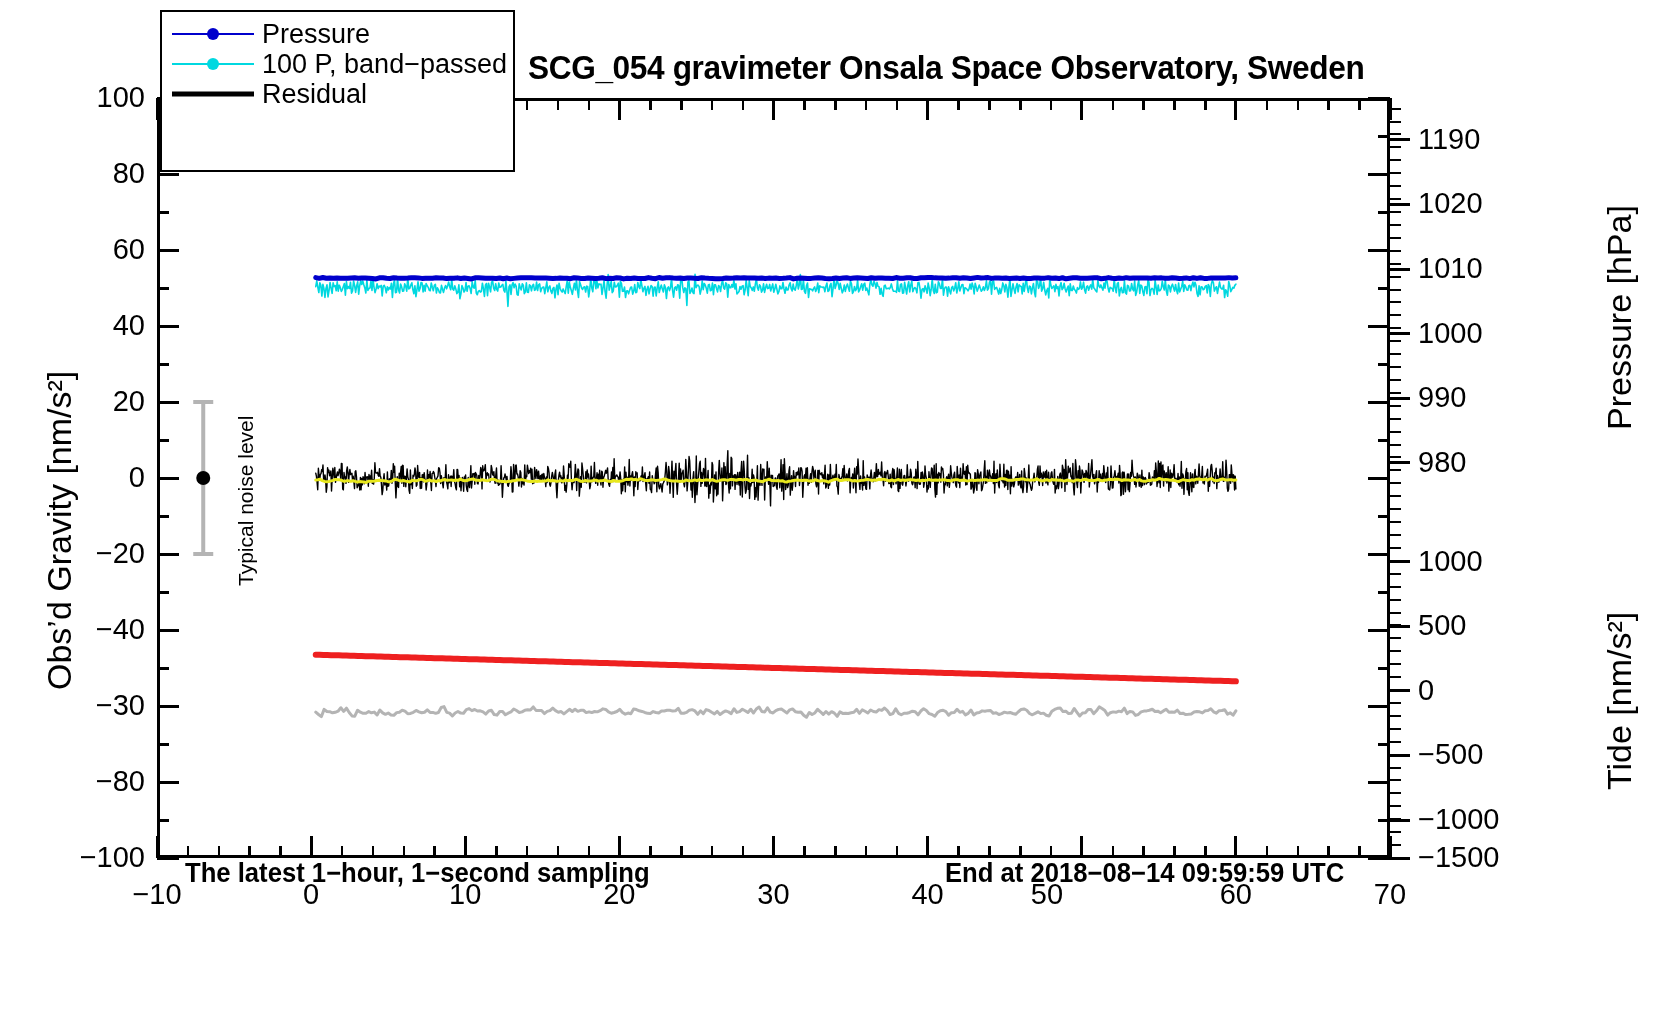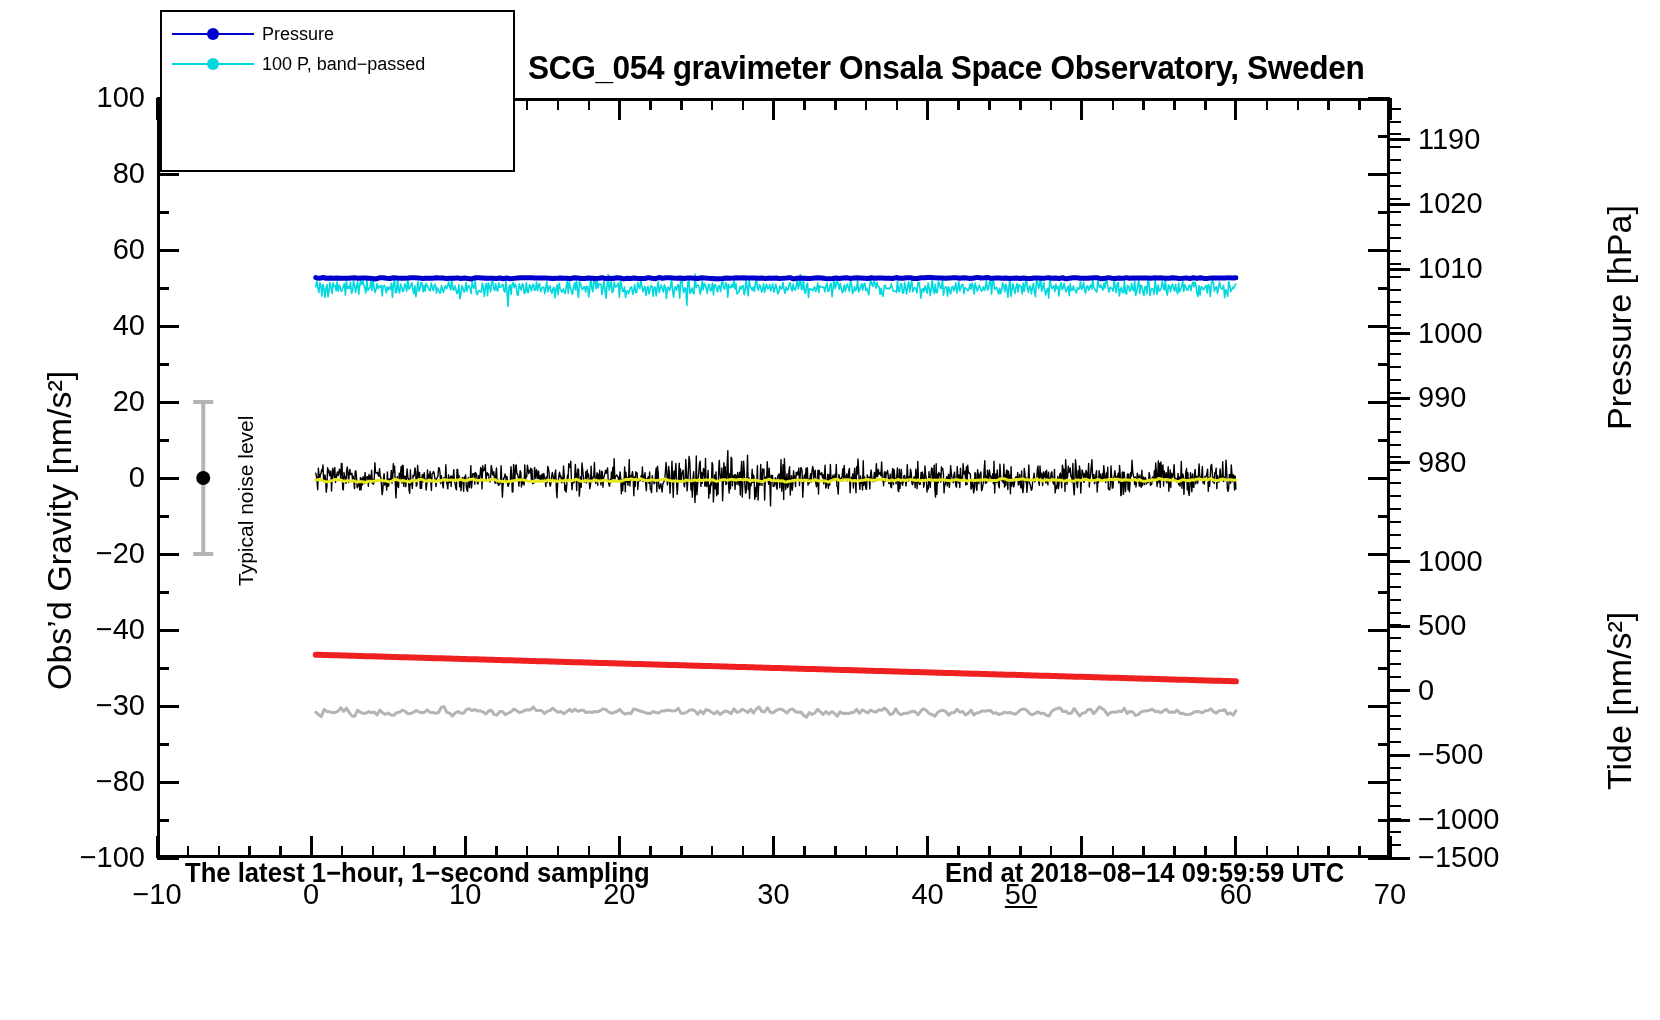--- a/index.html
+++ b/index.html
@@ -35,21 +35,21 @@
 
   
   #legend{position:absolute;left:160px;top:10px;width:355px;height:162px;
           background:#fff;border:2px solid #000;box-sizing:border-box;
           padding:7px 10px 0 10px;}
   .leg-row{display:flex;align-items:center;height:30px;}
   .leg-sym{width:82px;height:22px;position:relative;flex:0 0 82px;margin-right:8px;}
   .leg-line{position:absolute;left:0;top:50%;width:82px;transform:translateY(-50%);}
   .leg-dot{position:absolute;left:50%;top:50%;width:12px;height:12px;border-radius:50%;
            transform:translate(-50%,-50%);}
-  .leg-txt{font-size:18px;line-height:27px;white-space:nowrap;}
+  .leg-txt{font-size:27px;line-height:27px;white-space:nowrap;}
 
   
   .foot{position:absolute;font-size:27px;font-weight:bold;white-space:nowrap;
         font-family:"Liberation Sans Narrow","Liberation Sans",sans-serif;
         transform:scaleX(.95);transform-origin:left center;}
 
   #noise-label{position:absolute;font-size:21px;white-space:nowrap;
                transform-origin:0 0;transform:rotate(-90deg);}
 </style>
 </head>
@@ -279,21 +279,21 @@
       <div class="lab lab-left" style="left: 5px; top: 311px; width: 140px;">40</div>
       <div class="lab lab-left" style="left: 5px; top: 235px; width: 140px;">60</div>
       <div class="lab lab-left" style="left: 5px; top: 159px; width: 140px;">80</div>
       <div class="lab lab-left" style="left: 5px; top: 83px; width: 140px;">100</div>
       <div class="lab lab-x" style="left: 97px; top: 880px; width: 120px;">−10</div>
       <div class="lab lab-x" style="left: 251.125px; top: 880px; width: 120px;">0</div>
       <div class="lab lab-x" style="left: 405.25px; top: 880px; width: 120px;">10</div>
       <div class="lab lab-x" style="left: 559.375px; top: 880px; width: 120px;">20</div>
       <div class="lab lab-x" style="left: 713.5px; top: 880px; width: 120px;">30</div>
       <div class="lab lab-x" style="left: 867.625px; top: 880px; width: 120px;">40</div>
-      <div class="lab lab-x" style="left: 961px; top: 880px; width: 120px; text-decoration: underline;">50</div>
+      <div class="lab lab-x" style="left: 987px; top: 880px; width: 120px;">50</div>
       <div class="lab lab-x" style="left: 1175.88px; top: 880px; width: 120px;">60</div>
       <div class="lab lab-x" style="left: 1330px; top: 880px; width: 120px;">70</div>
       <div class="lab lab-right" style="left: 1418px; top: 124.8px; width: 120px;">1190</div>
       <div class="lab lab-right" style="left: 1418px; top: 189.4px; width: 120px;">1020</div>
       <div class="lab lab-right" style="left: 1418px; top: 254px; width: 120px;">1010</div>
       <div class="lab lab-right" style="left: 1418px; top: 318.6px; width: 120px;">1000</div>
       <div class="lab lab-right" style="left: 1418px; top: 383.2px; width: 120px;">990</div>
       <div class="lab lab-right" style="left: 1418px; top: 447.8px; width: 120px;">980</div>
       <div class="lab lab-right" style="left: 1418px; top: 546.6px; width: 120px;">1000</div>
       <div class="lab lab-right" style="left: 1418px; top: 611.2px; width: 120px;">500</div>
@@ -318,20 +318,26 @@
         </span>
       <span class="leg-txt">Pressure</span>
     </div>
     <div class="leg-row">
       <span class="leg-sym">
           <div class="leg-line" style="height: 2px; background: rgb(0, 216, 224);"></div>
           <div class="leg-dot" style="background: rgb(0, 216, 224);"></div>
         </span>
       <span class="leg-txt">100 P, band−passed</span>
     </div>
+    <div class="leg-row">
+      <span class="leg-sym">
+          <div class="leg-line" style="height: 5px; background: rgb(0, 0, 0);"></div>
+        </span>
+      <span class="leg-txt">Residual</span>
+    </div>
   </div>
 
   <svg id="noise-svg" style="position:absolute;left:170px;top:380px;width:60px;height:220px;">
       <line x1="33.23750000000001" y1="22" x2="33.23750000000001" y2="174" stroke="#b4b4b4" stroke-width="4"></line>
       <line x1="23.23750000000001" y1="22" x2="43.23750000000001" y2="22" stroke="#b4b4b4" stroke-width="4"></line>
       <line x1="23.23750000000001" y1="174" x2="43.23750000000001" y2="174" stroke="#b4b4b4" stroke-width="4"></line>
       <circle cx="33.23750000000001" cy="98" r="7" fill="#000"></circle>
     </svg>
   <div id="noise-label" style="left:234px;top:586px;">Typical noise level</div>
 

